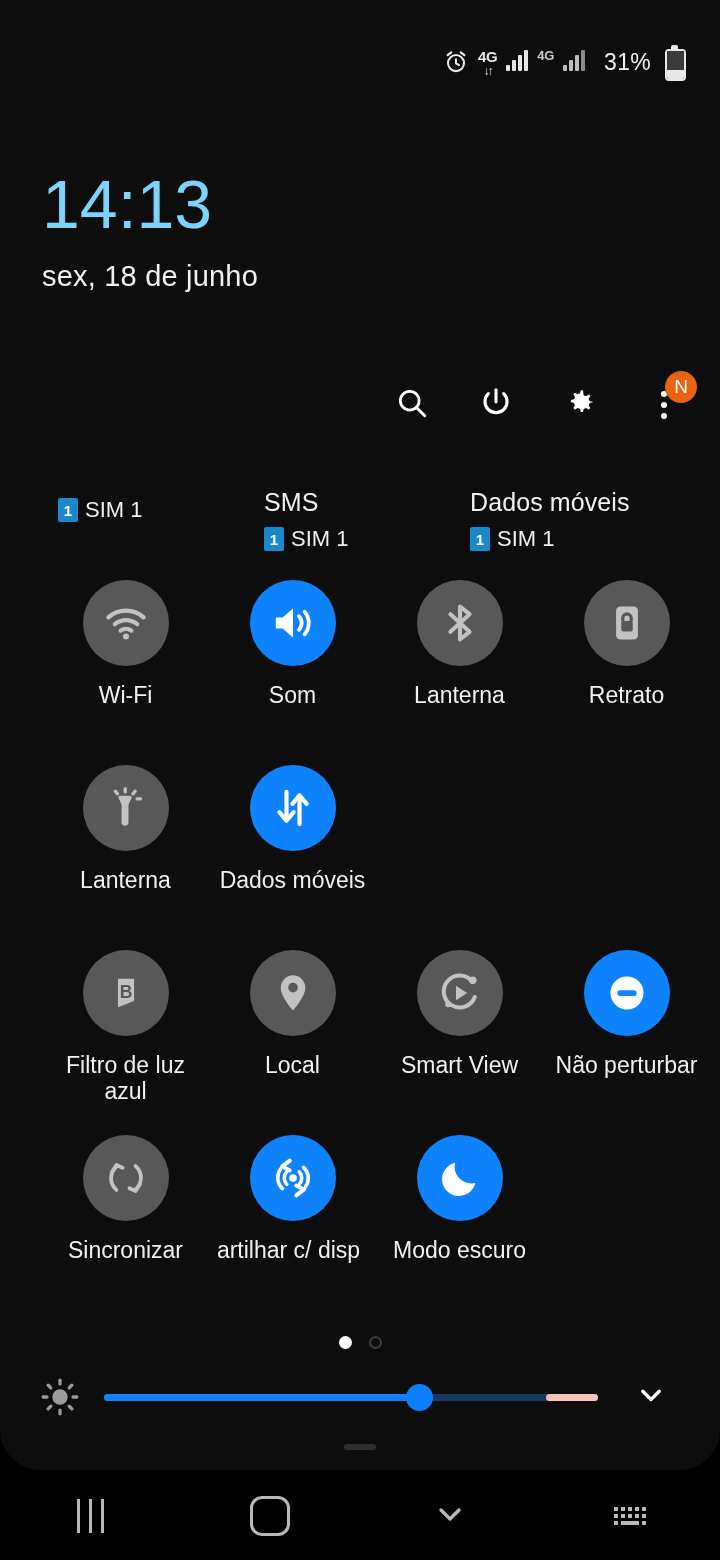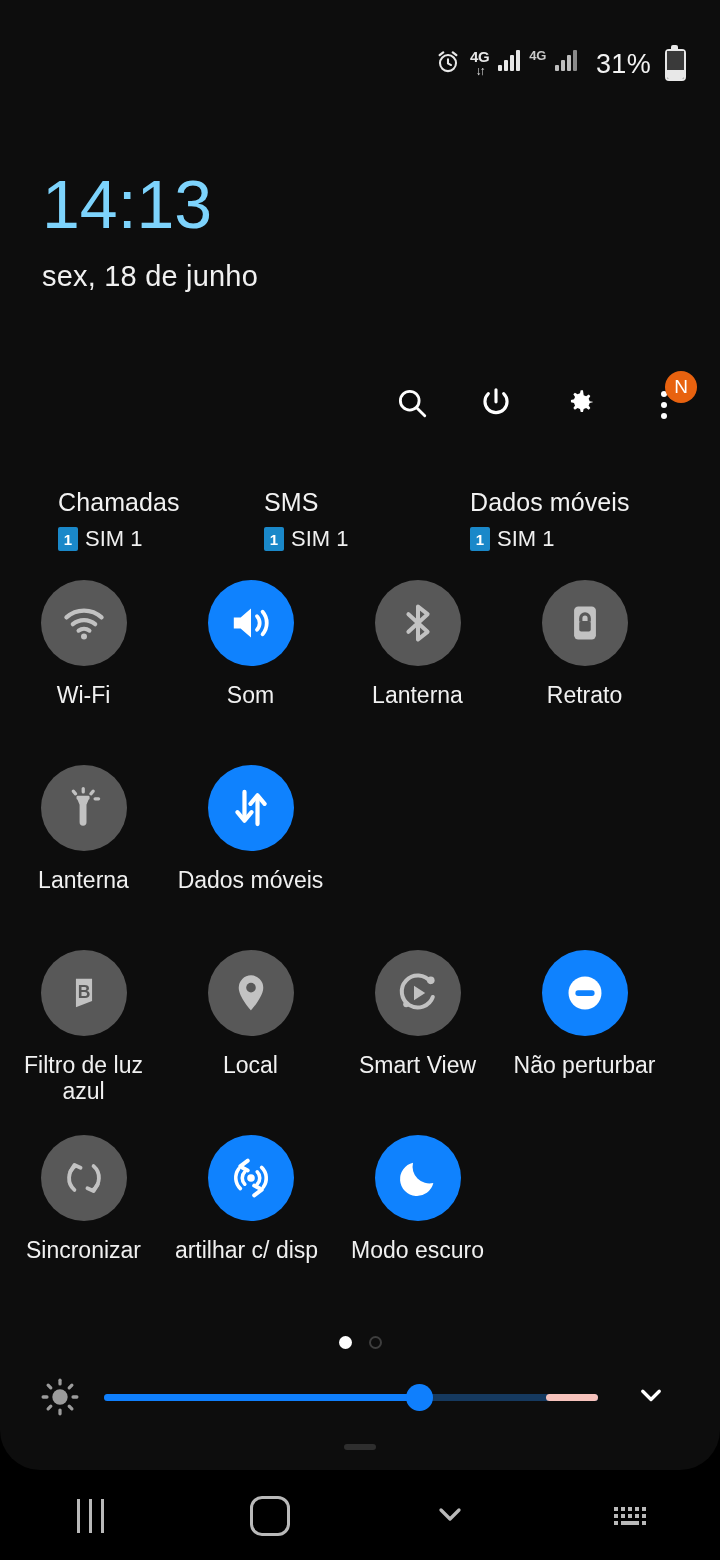--- a/index.html
+++ b/index.html
@@ -67,21 +67,21 @@
   .sb-net.small .nettxt { font-size: 13px; color: #c9c9c9; }
   .bars { display: flex; align-items: flex-end; gap: 2px; height: 22px; }
   .bars i { display: block; width: 4px; background: #e8e8e8; border-radius: 1px; }
   .bars i:nth-child(1) { height: 6px; }
   .bars i:nth-child(2) { height: 11px; }
   .bars i:nth-child(3) { height: 16px; }
   .bars i:nth-child(4) { height: 21px; }
   .bars.dim i { background: #bdbdbd; }
   .bars.dim i:nth-child(4) { background: #8a8a8a; }
   #battery-percent {
-    font-size: 27px;
+    font-size: 23px;
     color: #f2f2f2;
     margin-left: 10px;
     letter-spacing: 0.3px;
   }
   .battery-shell {
     width: 17px; height: 28px;
     border: 2px solid #e8e8e8;
     border-radius: 4px;
     position: relative;
     margin-left: 5px;
@@ -182,20 +182,21 @@
 
   
   #tile-grid {
     position: absolute;
     left: 0; top: 580px;
     width: 720px;
   }
   .tile-row {
     display: flex;
     height: 185px;
+    padding-left: 42px;
   }
   .tile {
     width: 167px;
     display: flex;
     flex-direction: column;
     align-items: center;
     cursor: pointer;
     overflow: hidden;
   }
   .tile-circle {
@@ -412,21 +413,20 @@
           <span></span>
           <span></span>
           <span></span>
         </span>
       <span id="menu-badge">N</span>
     </div>
   </div>
 
   <div id="sim-row">
     <div class="sim-col">
-      <div class="sim-title">Chamadas</div>
       <div class="sim-sub">
         <span class="sim-badge">1</span>
         <span class="sim-name">SIM 1</span>
       </div>
     </div>
     <div class="sim-col">
       <div class="sim-title">SMS</div>
       <div class="sim-sub">
         <span class="sim-badge">1</span>
         <span class="sim-name">SIM 1</span>

